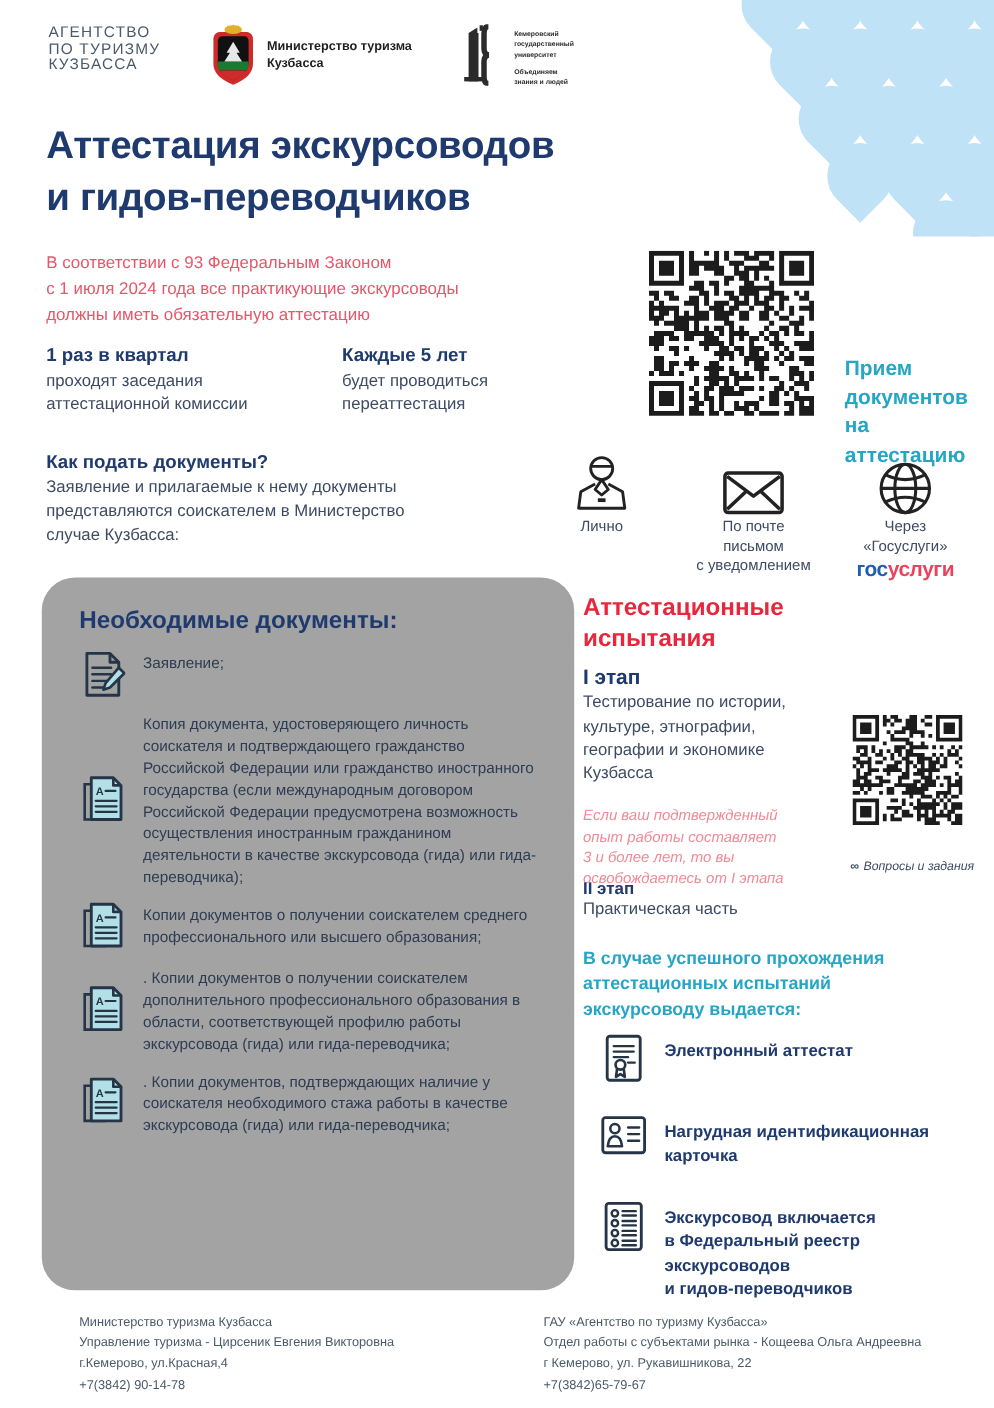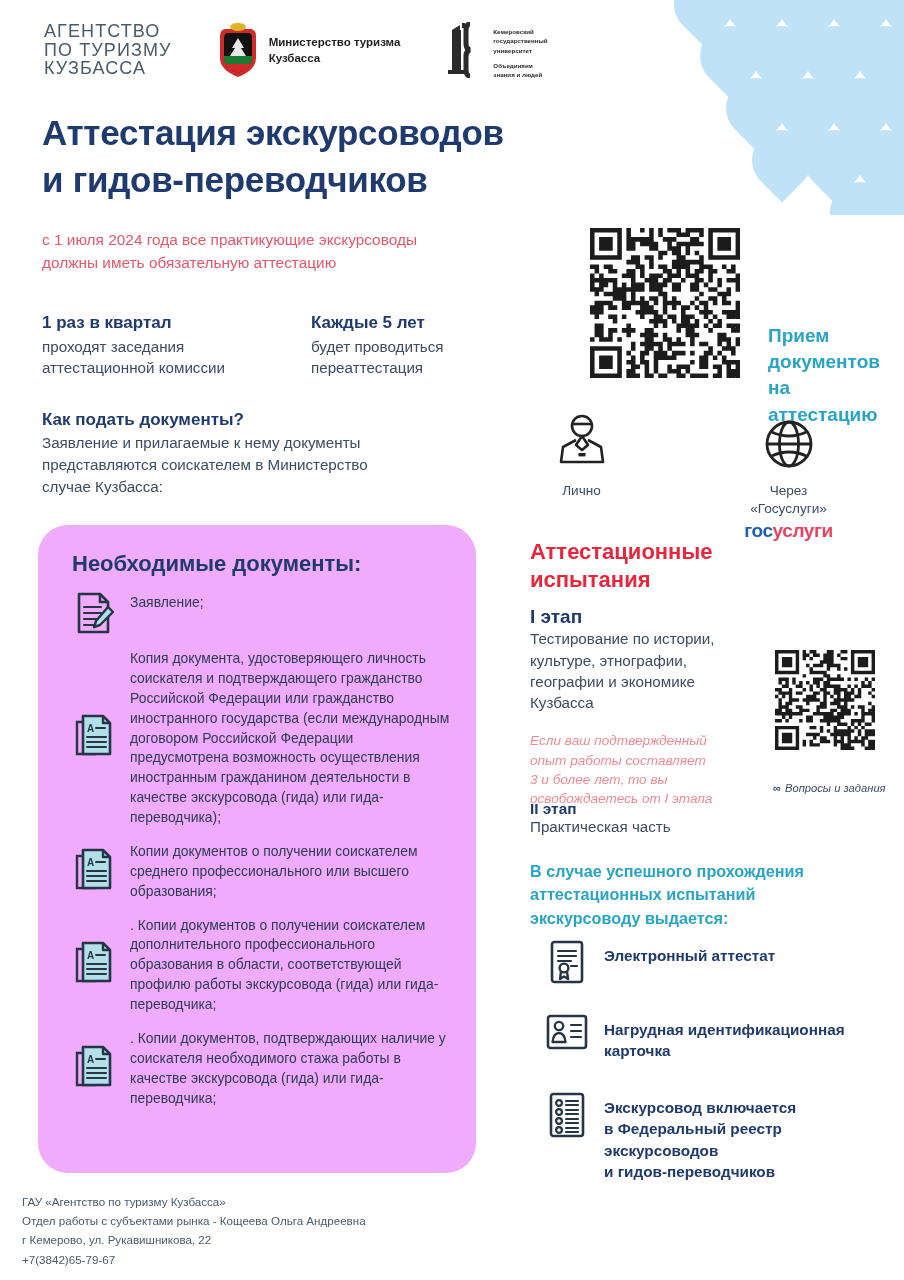--- a/index.html
+++ b/index.html
@@ -13,21 +13,21 @@
   }
   .poster{position:relative;width:904px;height:1280px;overflow:hidden;}
 
   
   .drops{position:absolute;top:0;right:0;width:230px;height:215px;overflow:hidden;pointer-events:none;}
   .drop{position:absolute;width:60px;height:60px;background:#bfe2f7;
         border-radius:0 50% 50% 50%;transform:rotate(-135deg);}
 
   
   .logos{position:absolute;top:22px;left:44px;display:flex;align-items:flex-start;gap:44px;}
-  .logo-agency{line-height:1.04;font-size:18px;letter-spacing:1.1px;color:#4a5a6a;font-weight:400;}
+  .logo-agency{line-height:1.04;font-size:14px;letter-spacing:1.1px;color:#4a5a6a;font-weight:400;}
   .logo-agency .ln{white-space:nowrap;}
   .logo-min{display:flex;align-items:center;gap:9px;}
   .crest{width:44px;height:58px;position:relative;flex:0 0 auto;}
   .logo-min-txt{font-size:11.5px;font-weight:bold;color:#1f1f1f;line-height:1.35;max-width:140px;}
   .logo-kemsu{display:flex;align-items:flex-start;gap:7px;}
   .kemsu-mark{font-size:47px;line-height:.78;font-weight:bold;color:#2b2b2b;font-family:"Liberation Serif",serif;letter-spacing:-3px;}
   .kemsu-txt{font-size:6.2px;line-height:1.5;color:#2b2b2b;font-weight:bold;padding-top:5px;max-width:90px;}
   .kemsu-txt .gap{display:block;height:6px;}
 
   
@@ -50,27 +50,27 @@
               font-weight:bold;line-height:1.38;color:#27a5c4;}
 
   
   .howto{position:absolute;top:410px;left:42px;width:450px;}
   .howto h3{margin:0 0 2px 0;font-size:17px;font-weight:bold;color:#1f3a6e;}
   .howto p{margin:0;font-size:15.2px;line-height:1.45;color:#3d4b63;}
 
   .methods{position:absolute;top:412px;left:478px;width:414px;display:flex;}
   .method{flex:1;text-align:center;}
   .method .ic{height:58px;display:flex;align-items:flex-end;justify-content:center;}
-  .method .lab{font-size:13.6px;line-height:1.3;color:#3d4b63;margin-top:12px;}
+  .method .lab{font-size:13.6px;line-height:1.3;color:#3d4b63;margin-top:0;}
   .gosuslugi{font-size:19px;font-weight:bold;margin-top:3px;letter-spacing:-0.4px;}
   .gos-b{color:#1f5fb0;} .gos-r{color:#e8445e;}
 
   
-  .card{position:absolute;top:525px;left:38px;width:438px;height:648px;
-        background:#f0abfc;border-radius:30px;}
+  .card{position:absolute;top:525px;left:38px;width:484px;height:648px;
+        background:#a3a3a3;border-radius:30px;}
   .card h2{margin:0;padding:26px 0 14px 34px;font-size:22px;font-weight:bold;color:#1f3a6e;}
   .doclist{position:relative;padding:0 22px 0 34px;}
   .docrow{display:flex;gap:14px;margin-bottom:12px;}
   .docrow .ic{flex:0 0 44px;display:flex;align-items:center;justify-content:center;}
   .docrow .tx{font-size:13.9px;line-height:1.43;color:#2d3c52;padding-top:2px;}
 
   
   .exams{position:absolute;top:538px;left:530px;width:370px;}
   .exams h2{margin:0;font-size:22px;font-weight:bold;color:#e8263c;line-height:1.28;}
   .stage{margin-top:12px;width:215px;}
@@ -173,20 +173,21 @@
       </div>
     </div>
   </div>
 
   <div class="title">
     <div>Аттестация экскурсоводов</div>
     <div>и гидов-переводчиков</div>
   </div>
 
   <div class="lawnote">
+    <div>В соответствии с 93 Федеральным Законом</div>
     <div>с 1 июля 2024 года все практикующие экскурсоводы</div>
     <div>должны иметь обязательную аттестацию</div>
   </div>
 
   <div class="facts">
     <div class="fact">
       <div class="head">1 раз в квартал</div>
       <div class="body">
         <div>проходят заседания</div>
         <div>аттестационной комиссии</div>
@@ -234,20 +235,34 @@
             <path d="M21 26 L8 33 L6 48 L48 48 L46 33 L33 26"></path>
           </g>
           <rect x="23.5" y="39" width="7" height="3.4" fill="#222"></rect>
         </svg>
       </div>
       <div class="lab">
         <div>Лично</div>
       </div>
     </div>
 
+    <div class="method">
+      <div class="ic">
+        <svg width="58" height="46" viewBox="0 0 58 46">
+          <rect x="3" y="6" width="52" height="36" rx="3" fill="none" stroke="#222" stroke-width="3.2"></rect>
+          <path d="M5 9 L29 27 L53 9" fill="none" stroke="#222" stroke-width="3.2" stroke-linejoin="round"></path>
+          <path d="M5 39 L22 23 M53 39 L36 23" fill="none" stroke="#222" stroke-width="3.2"></path>
+        </svg>
+      </div>
+      <div class="lab">
+        <div>По почте</div>
+        <div>письмом</div>
+        <div>с уведомлением</div>
+      </div>
+    </div>
 
     <div class="method">
       <div class="ic">
         <svg width="52" height="52" viewBox="0 0 52 52">
           <g fill="none" stroke="#222" stroke-width="2.8">
             <circle cx="26" cy="26" r="22"></circle>
             <ellipse cx="26" cy="26" rx="9.5" ry="22"></ellipse>
             <path d="M4 26 L48 26"></path>
             <path d="M8.6 14 Q26 22 43.4 14"></path>
             <path d="M8.6 38 Q26 30 43.4 38"></path>
@@ -467,20 +482,26 @@
       <div class="lab">
         <div>Экскурсовод включается</div>
         <div>в Федеральный реестр</div>
         <div>экскурсоводов</div>
         <div>и гидов-переводчиков</div>
       </div>
     </div>
   </div>
 
   <div class="footer">
+    <div class="fcol left">
+      <div>Министерство туризма Кузбасса</div>
+      <div>Управление туризма - Цирсеник Евгения Викторовна</div>
+      <div>г.Кемерово, ул.Красная,4</div>
+      <div>+7(3842) 90-14-78</div>
+    </div>
     <div class="fcol right">
       <div>ГАУ «Агентство по туризму Кузбасса»</div>
       <div>Отдел работы с субъектами рынка - Кощеева Ольга Андреевна</div>
       <div>г Кемерово, ул. Рукавишникова, 22</div>
       <div>+7(3842)65-79-67</div>
     </div>
   </div>
 
 </div>
 

